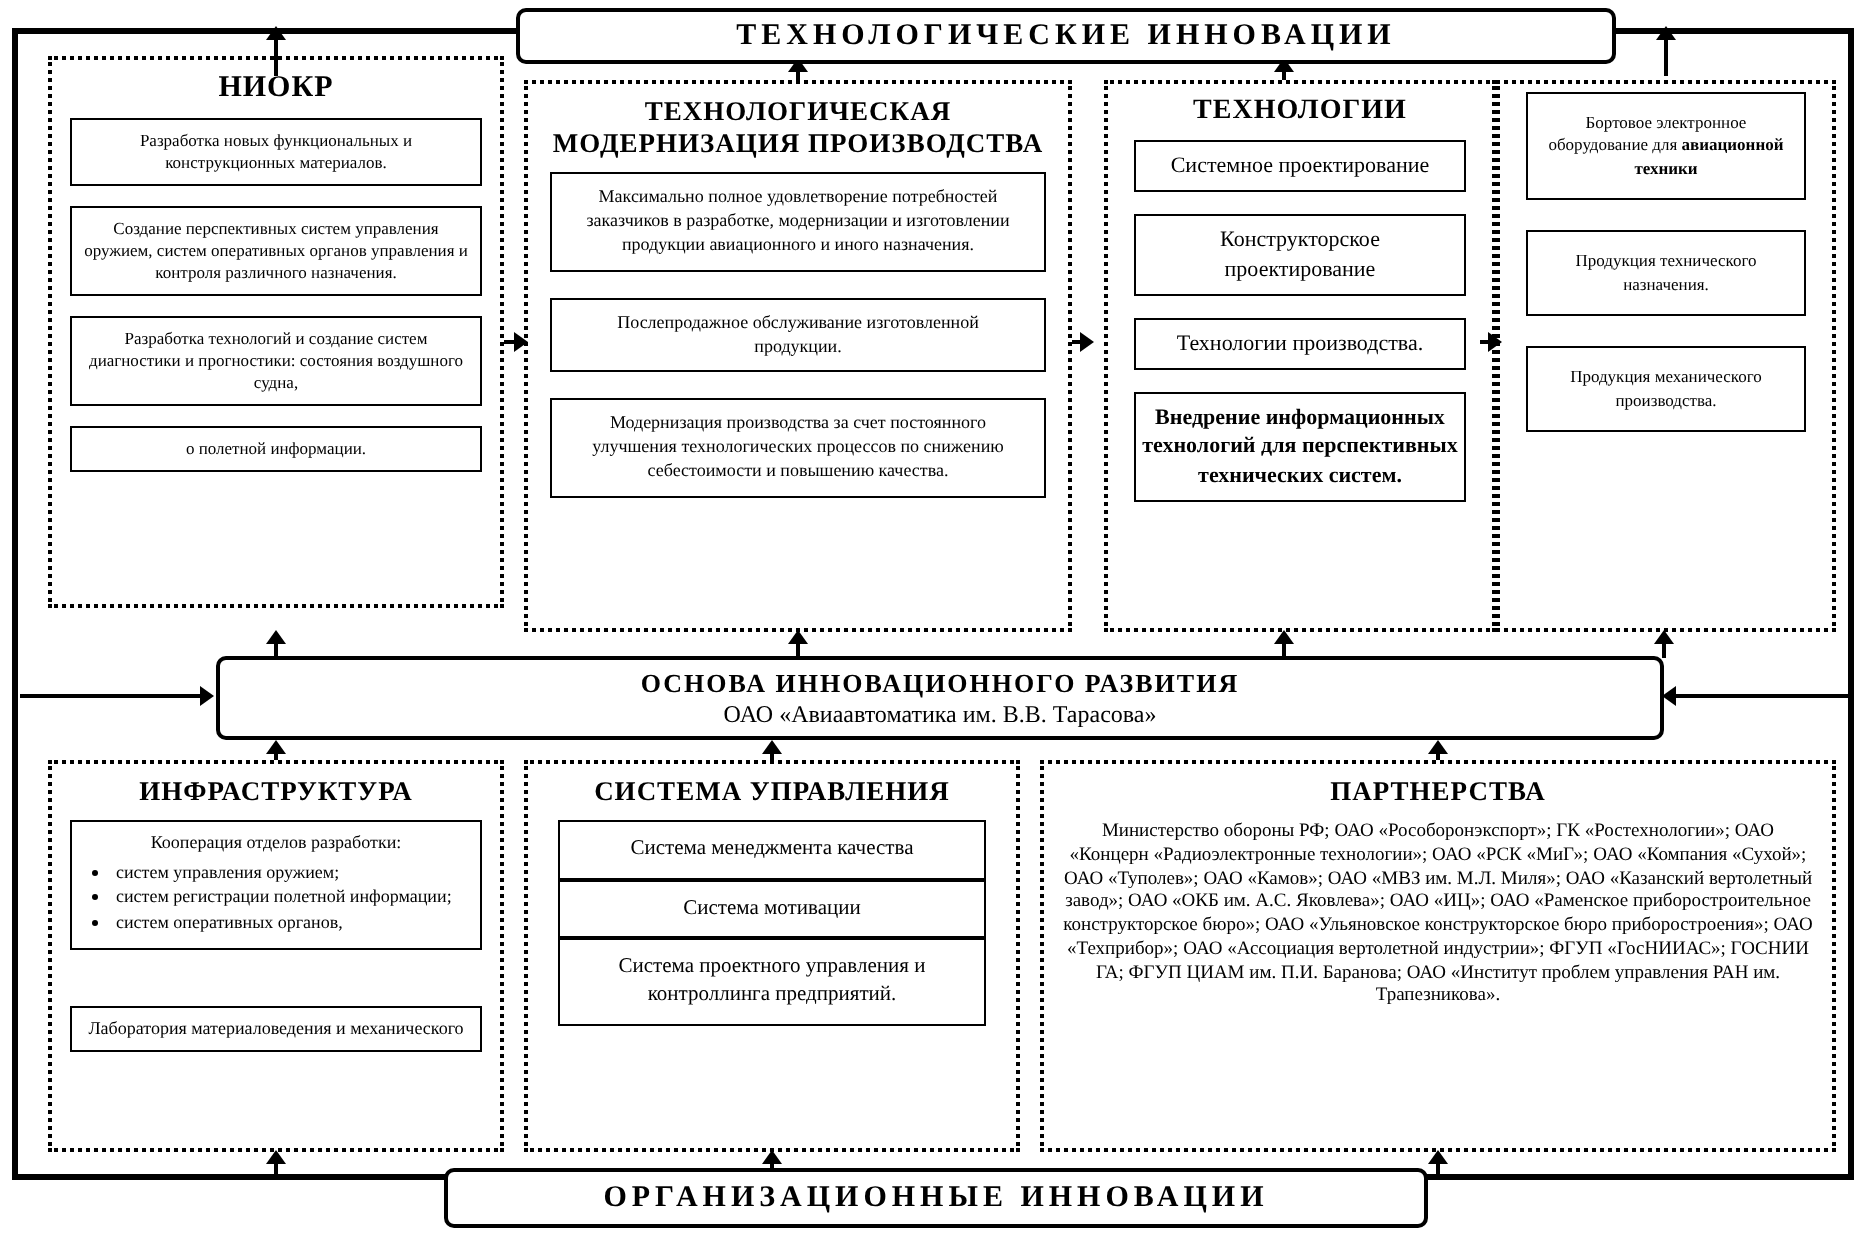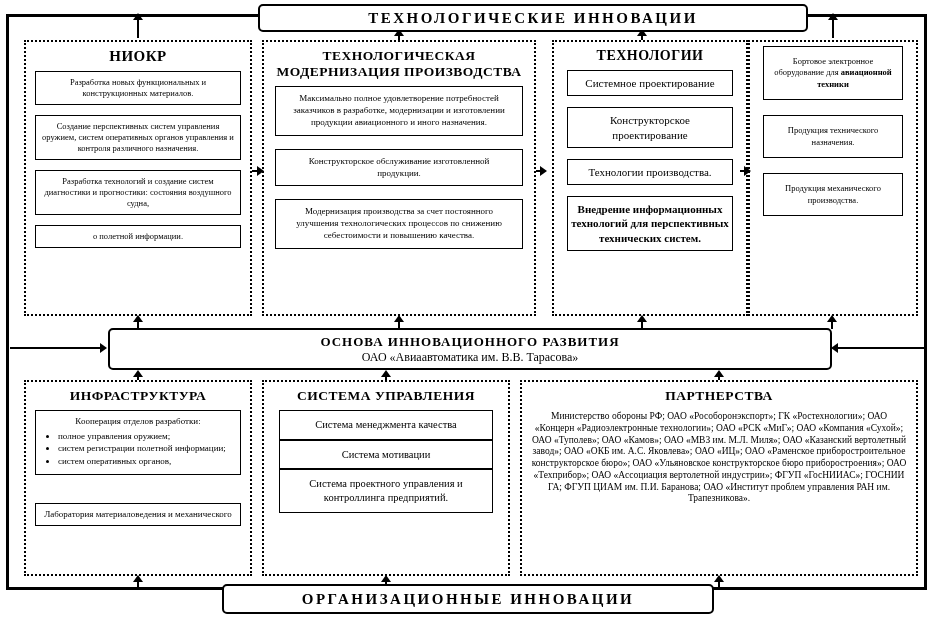--- a/index.html
+++ b/index.html
@@ -17,21 +17,21 @@
   .banner-big-label { font-weight:bold; font-size:15px; letter-spacing:2.5px; }
   .banner-mid { left:108px; top:328px; width:724px; height:42px; }
   .banner-mid .t1 { font-weight:bold; font-size:13px; letter-spacing:1px; }
   .banner-mid .t2 { font-size:12px; }
 
   .col { position:absolute; border:2px dotted #000; background:#fff; padding:4px 7px; z-index:3; }
   .col-title { font-weight:bold; text-align:center; letter-spacing:0.5px; margin:2px 0 6px; }
   .box { border:1px solid #000; text-align:center; background:#fff; }
 
   
-  .col-niokr   { left:24px;  top:40px; width:228px; height:276px; }
+  .col-niokr   { left:24px;  top:28px; width:228px; height:276px; }
   .col-modern  { left:262px; top:40px; width:274px; height:276px; }
   .col-tech    { left:552px; top:40px; width:196px; height:276px; }
   .col-product { left:748px; top:40px; width:170px; height:276px; }
 
   .col-niokr .col-title { font-size:15px; }
   .col-modern .col-title { font-size:13.5px; }
   .col-tech .col-title, .col-product .col-title { font-size:14px; }
 
   .col-niokr .box { font-size:8.5px; line-height:1.3; padding:5px 4px; margin:0 2px 10px; }
   .col-modern .box { font-size:9px; line-height:1.32; padding:6px 16px; margin:0 4px 13px; }
@@ -120,21 +120,21 @@
     <div class="col-title">НИОКР</div>
     <div class="box">Разработка новых функциональных и конструкционных материалов.</div>
     <div class="box">Создание перспективных систем управления оружием, систем оперативных органов управления и контроля различного назначения.</div>
     <div class="box">Разработка технологий и создание систем диагностики и прогностики: состояния воздушного судна,</div>
     <div class="box">о полетной информации.</div>
   </div>
 
   <div class="col col-modern">
     <div class="col-title">ТЕХНОЛОГИЧЕСКАЯ МОДЕРНИЗАЦИЯ ПРОИЗВОДСТВА</div>
     <div class="box">Максимально полное удовлетворение потребностей заказчиков в разработке, модернизации и изготовлении продукции авиационного и иного назначения.</div>
-    <div class="box">Конструкторское обслуживание изготовленной продукции.</div>
+    <div class="box">Послепродажное обслуживание изготовленной продукции.</div>
     <div class="box">Модернизация производства за счет постоянного улучшения технологических процессов по снижению себестоимости и повышению качества.</div>
   </div>
 
   <div class="col col-tech">
     <div class="col-title">ТЕХНОЛОГИИ</div>
     <div class="box">Системное проектирование</div>
     <div class="box">Конструкторское проектирование</div>
     <div class="box">Технологии производства.</div>
     <div class="box bold">Внедрение информационных технологий для перспективных технических систем.</div>
   </div>
@@ -146,21 +146,21 @@
     </div>
     <div class="box">Продукция технического назначения.</div>
     <div class="box">Продукция механического производства.</div>
   </div>
 
   <div class="col col-infra">
     <div class="col-title">ИНФРАСТРУКТУРА</div>
     <div class="box">
       <div class="coop-head">Кооперация отделов разработки:</div>
       <ul class="bullets">
-        <li>полное управления оружием;</li>
+        <li>систем управления оружием;</li>
         <li>систем регистрации полетной информации;</li>
         <li>систем оперативных органов,</li>
       </ul>
     </div>
     <div class="box lab-box">Лаборатория материаловедения и механического</div>
   </div>
 
   <div class="col col-mgmt">
     <div class="col-title">СИСТЕМА УПРАВЛЕНИЯ</div>
     <div class="box">Система менеджмента качества</div>

